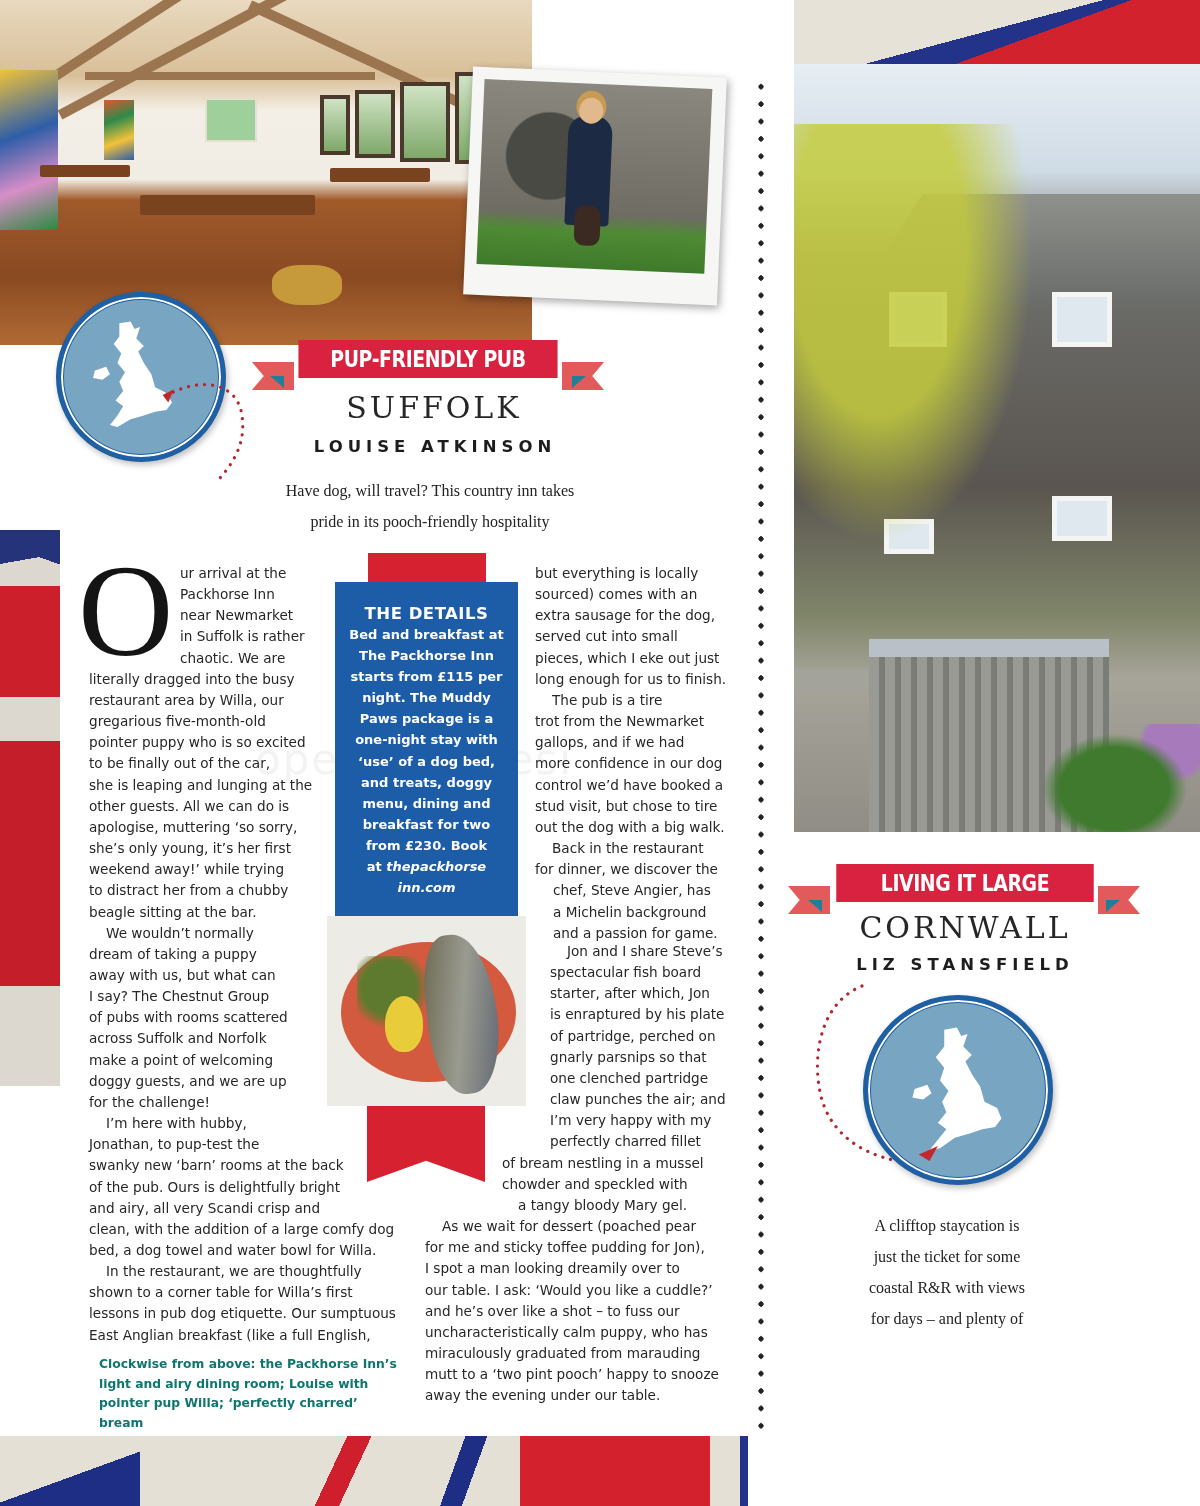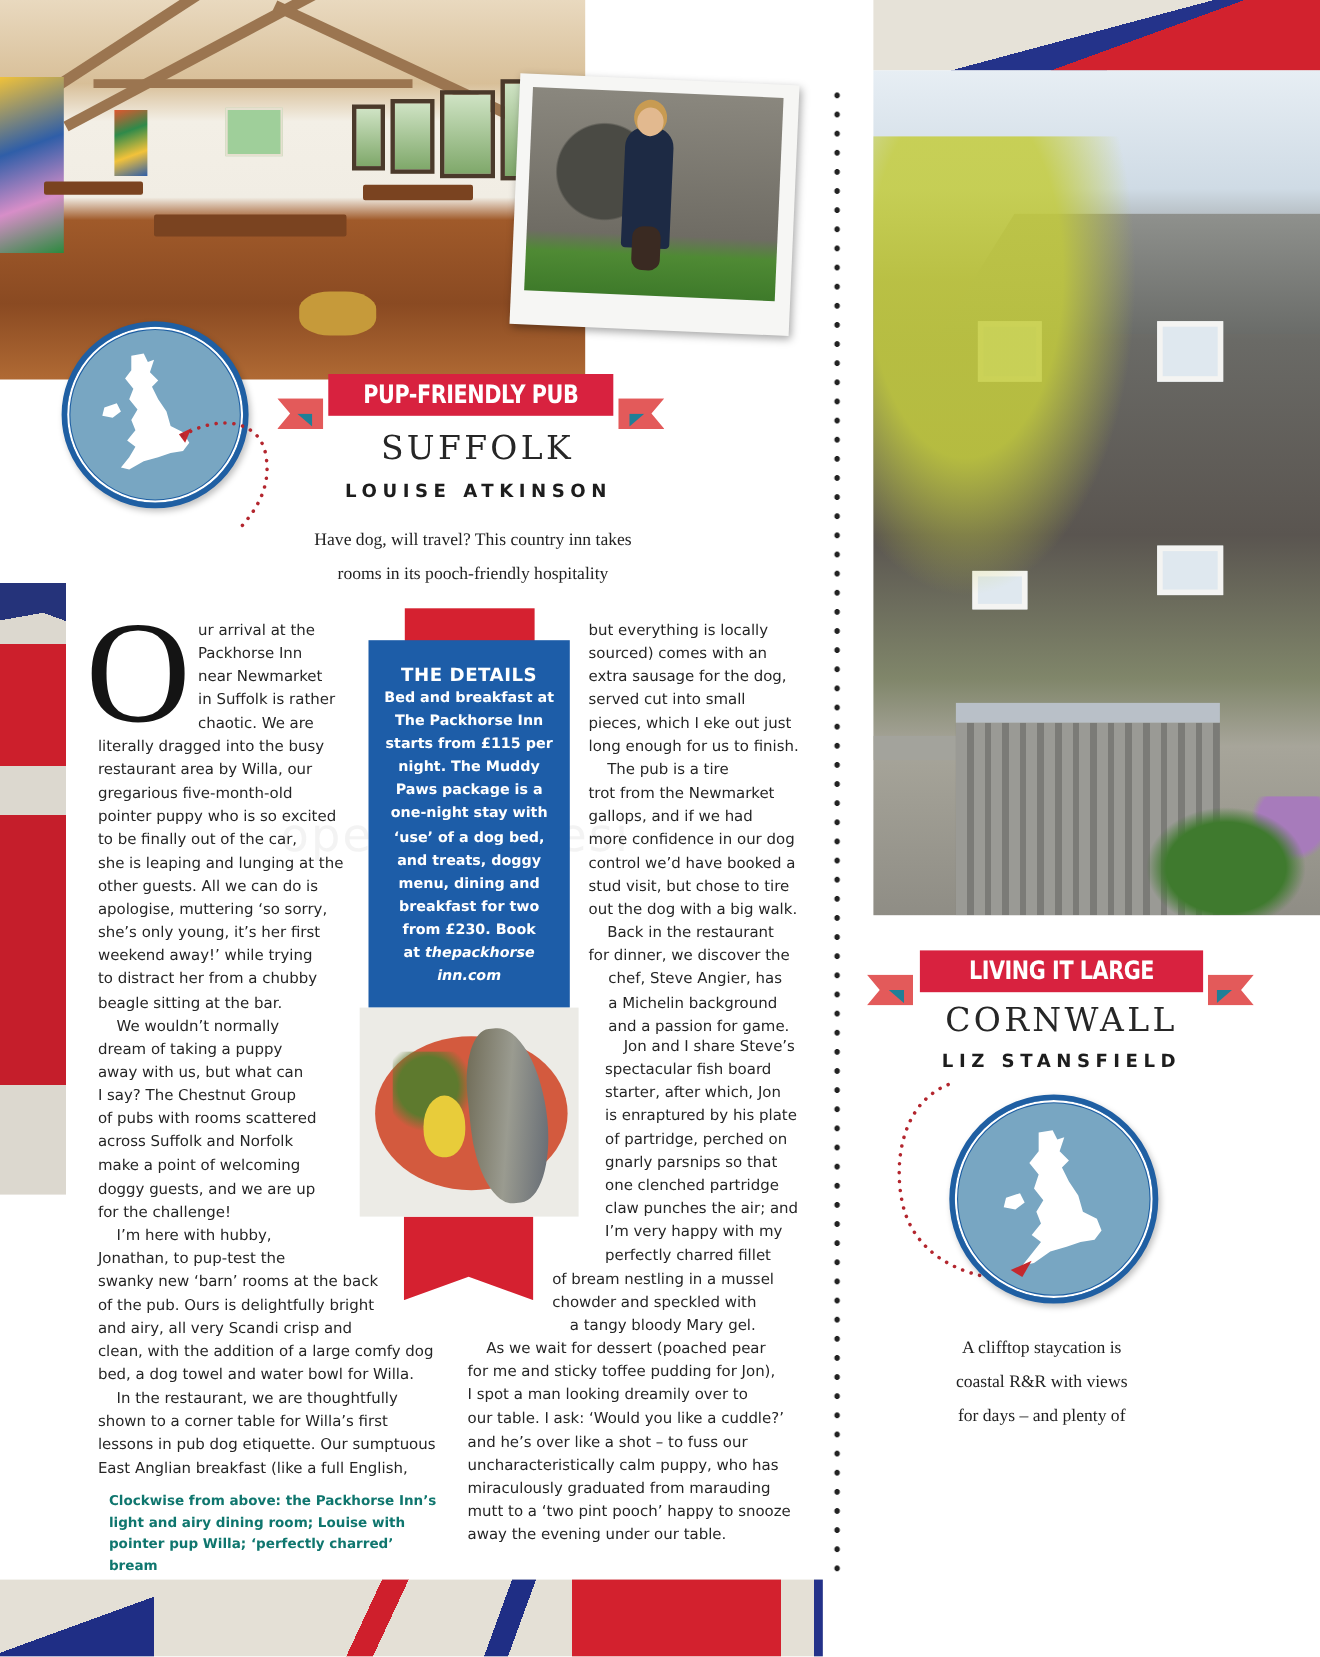--- a/index.html
+++ b/index.html
@@ -248,21 +248,21 @@
   <div class="tail right"></div>
   <div class="fold left"></div>
   <div class="fold right"></div>
   <div class="band">PUP-FRIENDLY PUB</div>
 </div>
 
 <div class="abs place-title title-suffolk">SUFFOLK</div>
 <div class="abs byline byline-suffolk">LOUISE ATKINSON</div>
 <div class="abs standfirst standfirst-suffolk">
   <div>Have dog, will travel? This country inn takes</div>
-  <div>rooms in its pooch-friendly hospitality</div>
+  <div>pride in its pooch-friendly hospitality</div>
 </div>
 
 <div class="dropcap">O</div>
 
 <div class="abs col col-1" id="col1">
     <span class="ln" style="padding-left: 91px;">ur arrival at the</span>
     <span class="ln" style="padding-left: 91px;">Packhorse Inn</span>
     <span class="ln" style="padding-left: 91px;">near Newmarket</span>
     <span class="ln" style="padding-left: 91px;">in Suffolk is rather</span>
     <span class="ln" style="padding-left: 91px;">chaotic. We are</span>
@@ -398,15 +398,16 @@
 </svg>
 <div class="abs map-badge badge-cornwall">
   <svg viewBox="0 0 170 170">
     <path fill="#ffffff" d="M72 28 L84 26 L88 34 L94 32 L90 44 L98 52 L92 58 L98 70 L106 82 L110 96 L122 102 L126 112 L120 120 L108 122 L96 126 L82 130 L68 140 L58 142 L66 132 L74 122 L66 116 L74 106 L70 96 L76 86 L68 76 L72 64 L64 54 L72 44 Z M44 84 L56 80 L60 88 L52 94 L42 92 Z"></path>
     <path fill="#c4282e" d="M48 146 L66 138 L58 152 Z"></path>
   </svg>
 </div>
 
 <div class="abs standfirst standfirst-cornwall">
   <div>A clifftop staycation is</div>
+  <div>just the ticket for some</div>
   <div>coastal R&amp;R with views</div>
   <div>for days – and plenty of</div>
 </div>
 
 </body></html>

